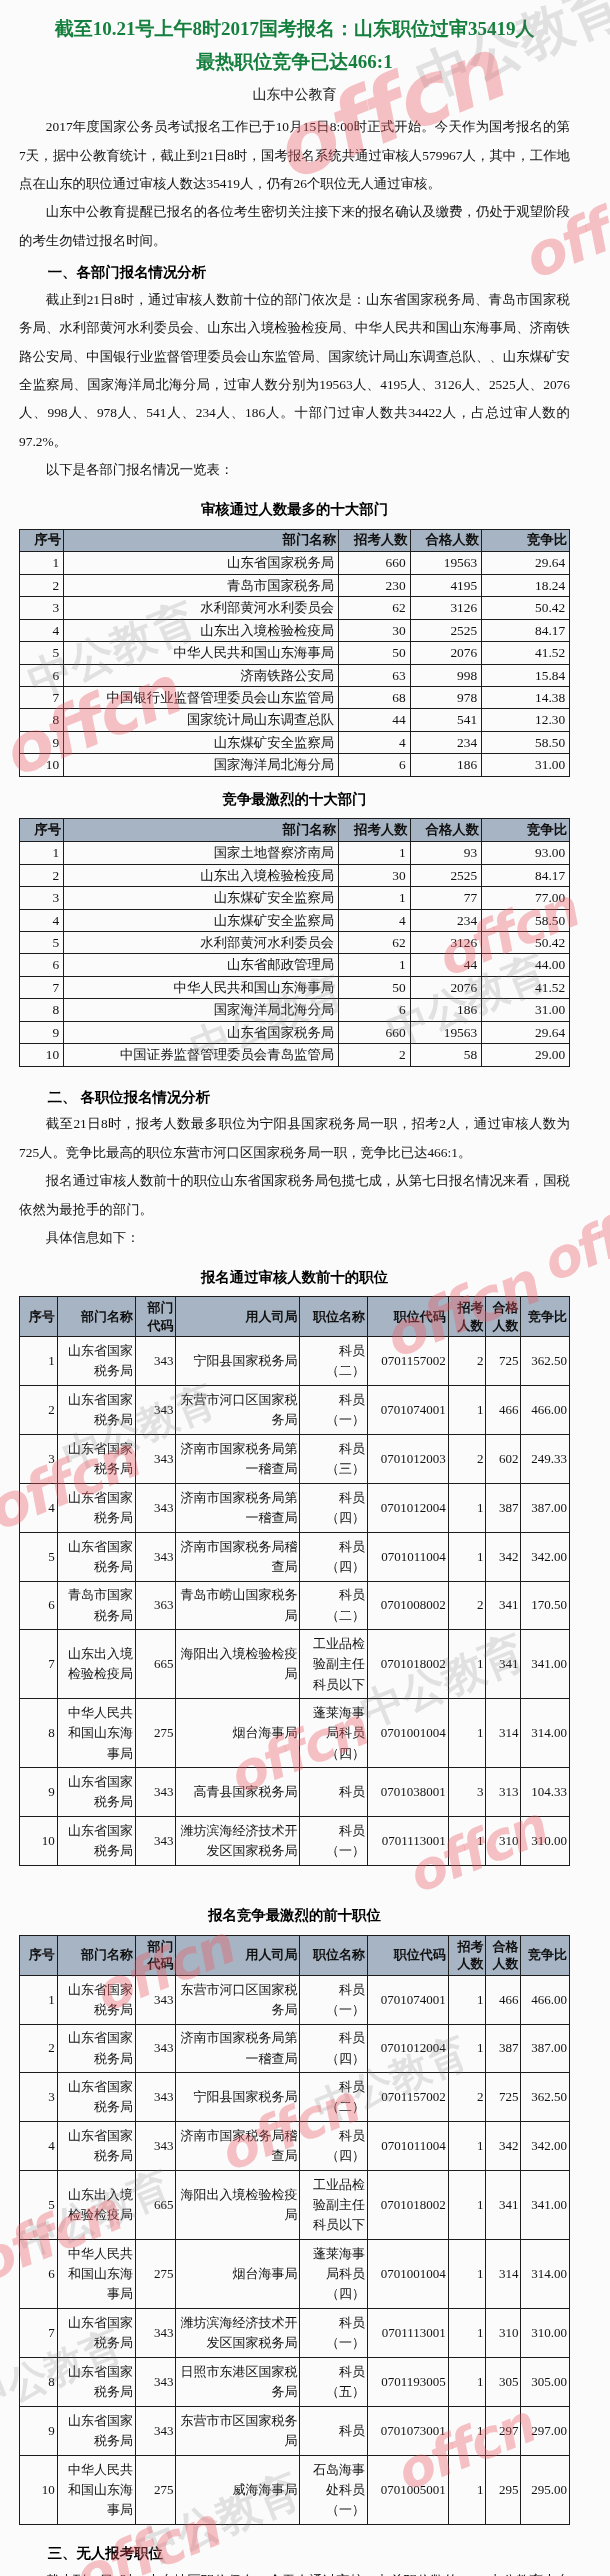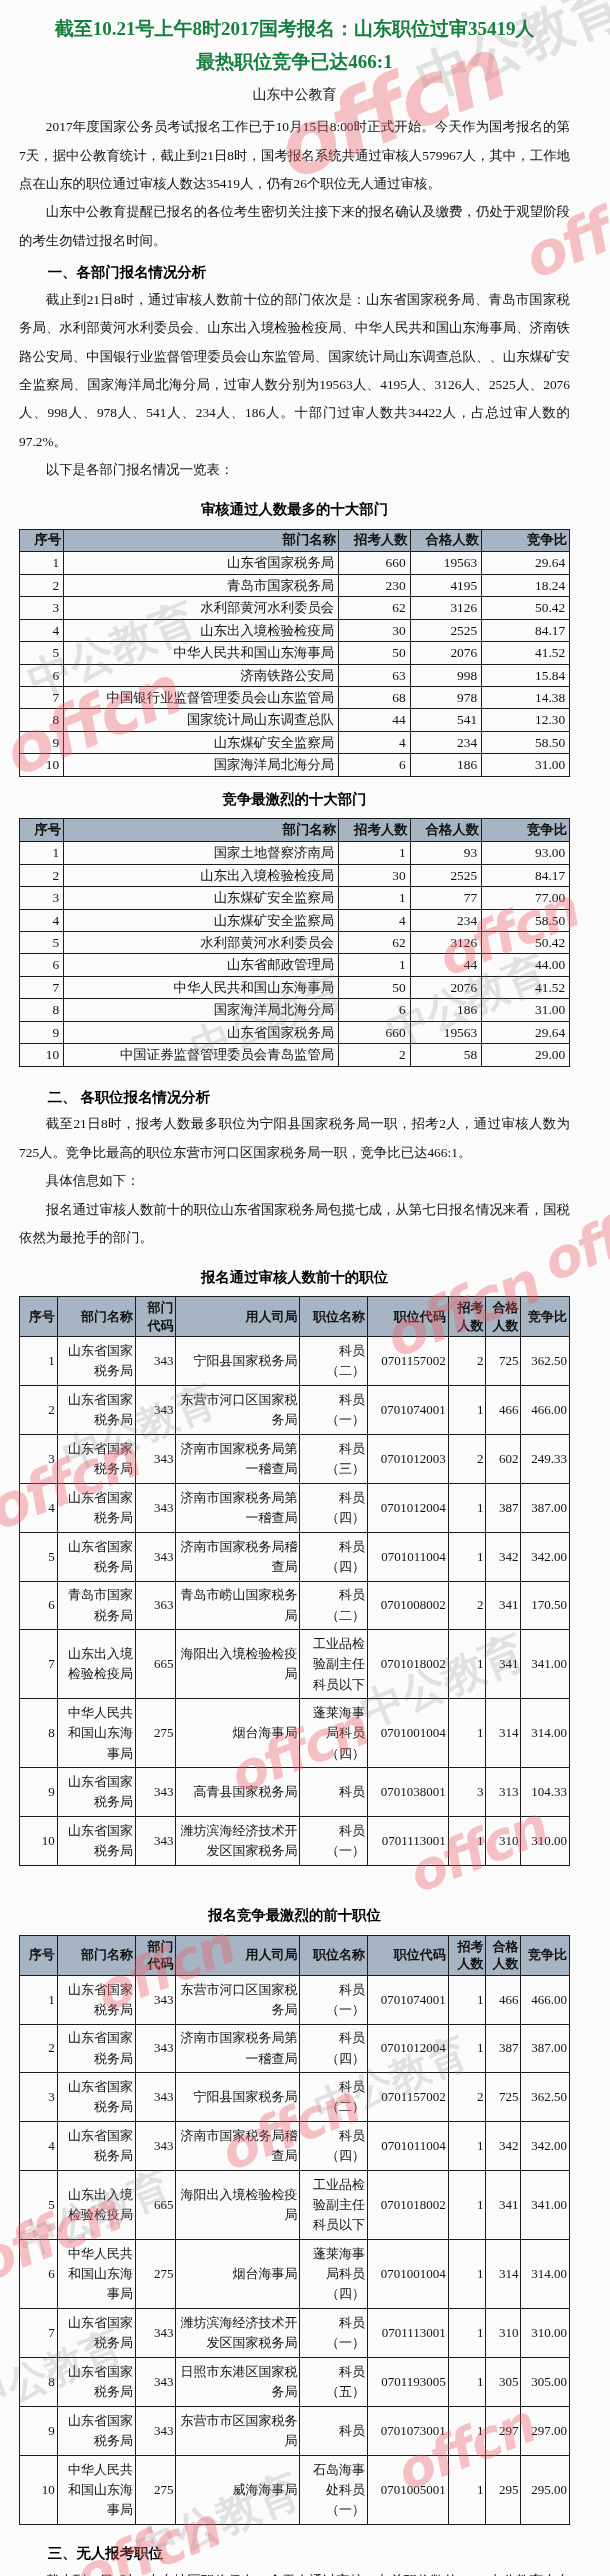--- a/index.html
+++ b/index.html
@@ -279,22 +279,22 @@
             <td>中国证券监督管理委员会青岛监管局</td>
             <td>2</td>
             <td>58</td>
             <td>29.00</td>
           </tr>
         </tbody>
       </table>
 
     <div class="sec-heading" style="margin-top:21px;">二、 各职位报名情况分析</div>
     <p class="body-text">截至21日8时，报考人数最多职位为宁阳县国家税务局一职，招考2人，通过审核人数为725人。竞争比最高的职位东营市河口区国家税务局一职，竞争比已达466:1。</p>
+    <p class="body-text">报名通过审核人数前十的职位山东省国家税务局包揽七成，从第七日报名情况来看，国税依然为最抢手的部门。</p>
     <p class="body-text">具体信息如下：</p>
-    <p class="body-text">报名通过审核人数前十的职位山东省国家税务局包揽七成，从第七日报名情况来看，国税依然为最抢手的部门。</p>
 
     <div class="tbl-caption">报名通过审核人数前十的职位</div>
     <table class="data-table pos-table" data-table="tables.2">
       <colgroup>
           <col style="width:7%">
           <col style="width:14.5%">
           <col style="width:7.5%">
           <col style="width:23%">
           <col style="width:12.5%">
           <col style="width:15%">

